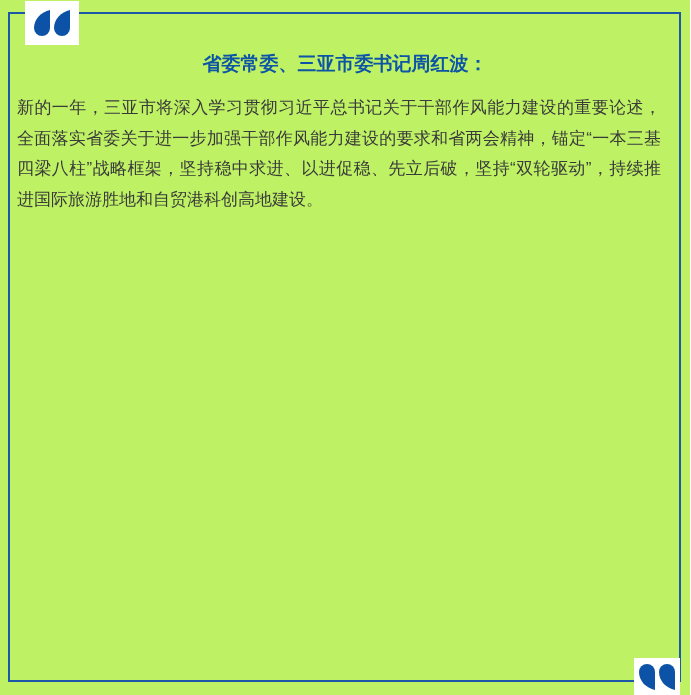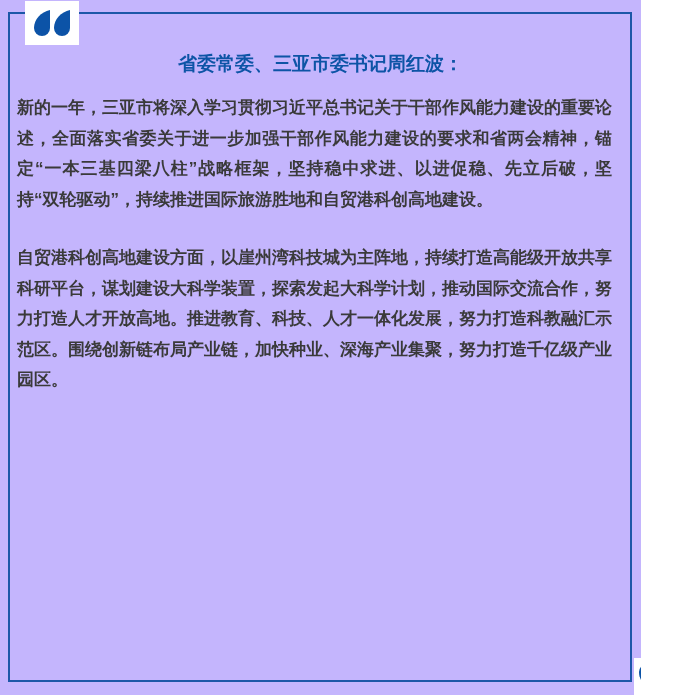--- a/index.html
+++ b/index.html
@@ -2,23 +2,23 @@
 <html><head>
 <meta charset="utf-8">
 <style>
   html, body {
     margin: 0;
     padding: 0;
     background: #ffffff;
   }
   .page {
     position: relative;
-    width: 641px;
+    width: 690px;
     height: 695px;
-    background: #c4b5fd;
+    background: #bef264;
     overflow: hidden;
     font-family: "Liberation Sans", "DejaVu Sans", sans-serif;
   }
   .frame {
     position: absolute;
     left: 8px;
     top: 12px;
     right: 9px;
     bottom: 13px;
     border: 2px solid #1c57a8;
@@ -62,21 +62,20 @@
   .title .tline {
     display: block;
   }
   .para {
     margin: 0 12px 28px 0;
     font-size: 17px;
     line-height: 30.5px;
     color: #3a3a3a;
     text-align: justify;
     text-justify: inter-character;
-    font-weight: bold;
   }
 </style>
 </head>
 <body>
 
 <div class="page">
 
   <div class="frame"></div>
 
   <div class="quote-badge quote-open-badge">
@@ -91,16 +90,15 @@
       <path fill="#0c53a7" d="M16 26 C7 24 0 17 0 8 A8 8 0 0 1 16 8 L16 26 Z"></path>
       <path fill="#0c53a7" d="M36 26 C27 24 20 17 20 8 A8 8 0 0 1 36 8 L36 26 Z"></path>
     </svg>
   </div>
 
   <div class="content">
     <h1 class="title">
       <span class="tline">省委常委、三亚市委书记周红波：</span>
     </h1>
     <p class="para">新的一年，三亚市将深入学习贯彻习近平总书记关于干部作风能力建设的重要论述，全面落实省委关于进一步加强干部作风能力建设的要求和省两会精神，锚定“一本三基四梁八柱”战略框架，坚持稳中求进、以进促稳、先立后破，坚持“双轮驱动”，持续推进国际旅游胜地和自贸港科创高地建设。</p>
-    <p class="para">自贸港科创高地建设方面，以崖州湾科技城为主阵地，持续打造高能级开放共享科研平台，谋划建设大科学装置，探索发起大科学计划，推动国际交流合作，努力打造人才开放高地。推进教育、科技、人才一体化发展，努力打造科教融汇示范区。围绕创新链布局产业链，加快种业、深海产业集聚，努力打造千亿级产业园区。</p>
   </div>
 
 </div>
 
 </body></html>

